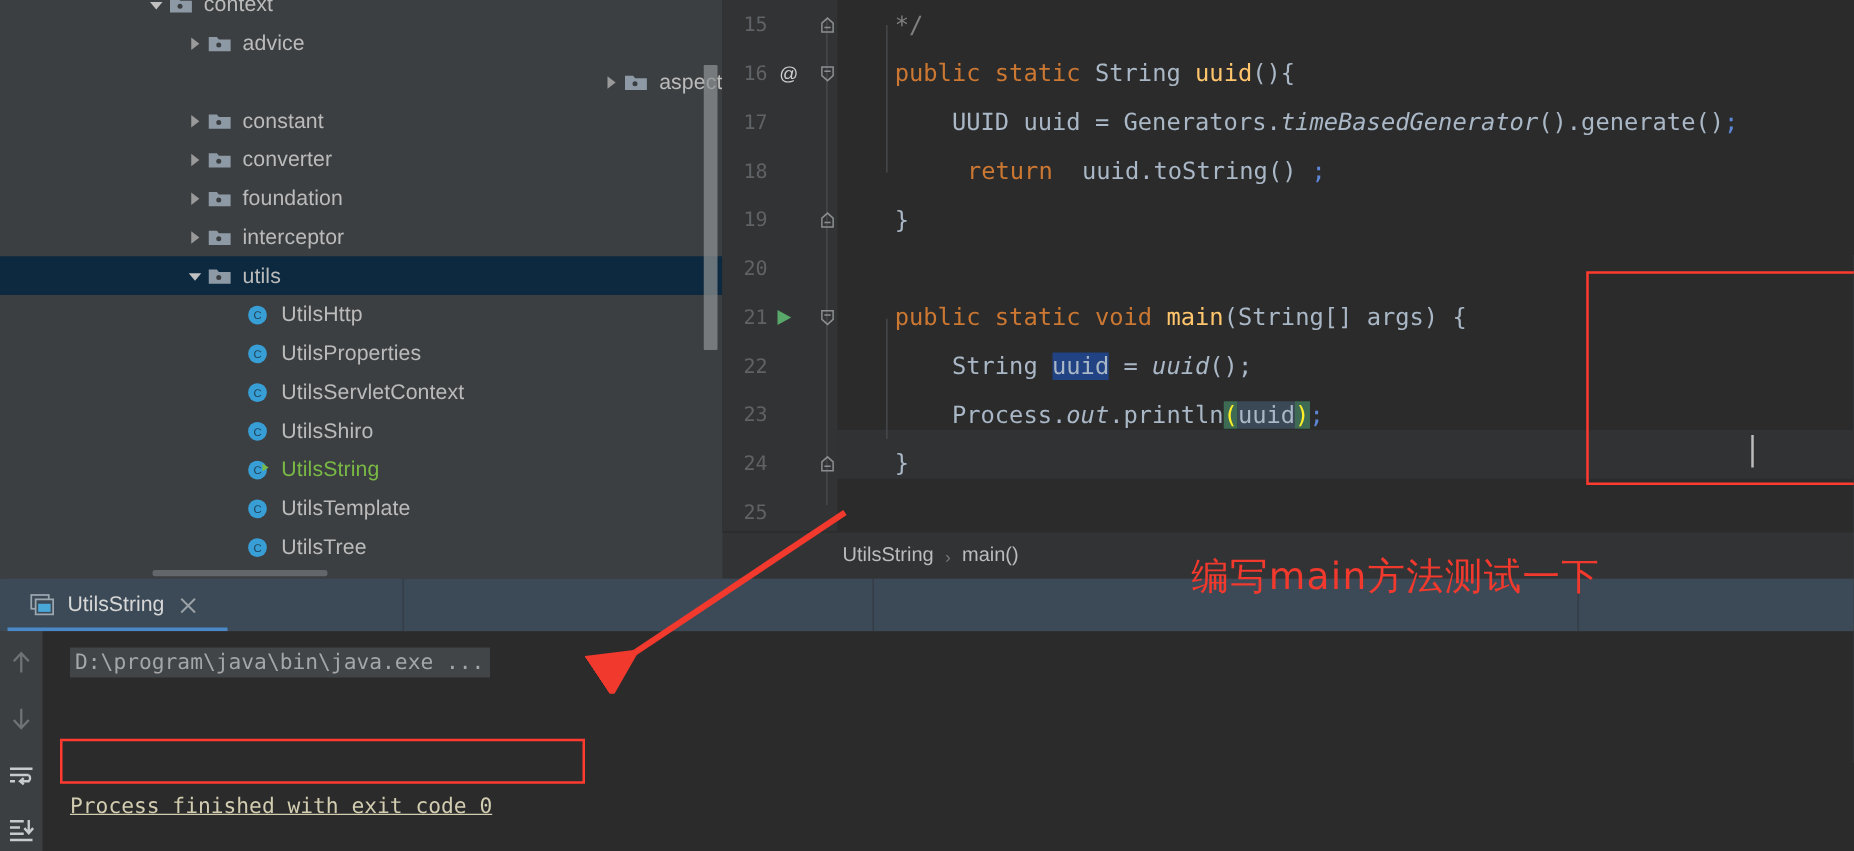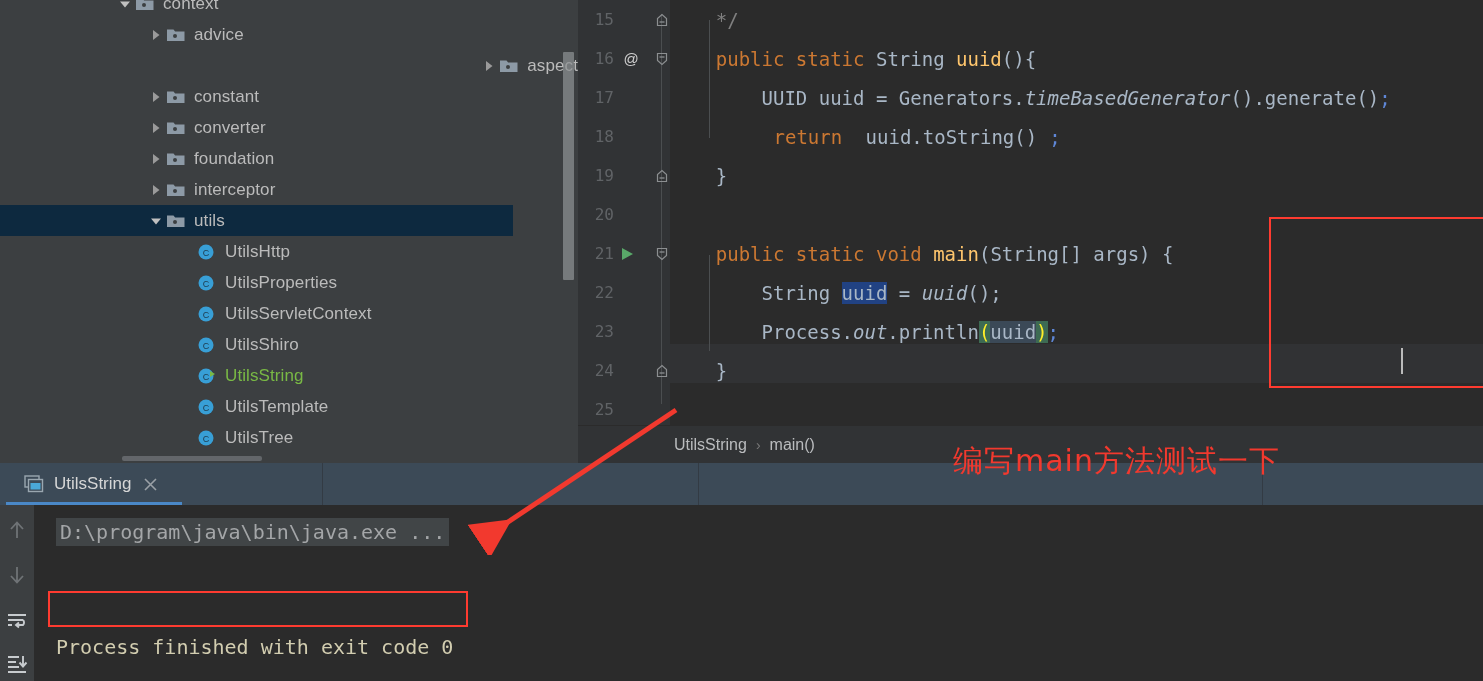--- a/index.html
+++ b/index.html
@@ -209,35 +209,35 @@
   .tb-icon {
     position: absolute; left: 6px;
     width: 22px; height: 22px;
   }
 
   #console {
     position: absolute; left: 34px; top: 42px;
     width: 1449px; height: 176px;
     background: #2b2b2b;
     font-family: "DejaVu Sans Mono", monospace;
-    font-size: 20px;
+    font-size: 17px;
   }
   .console-line {
     position: absolute; left: 22px;
     white-space: pre;
     color: #bbbbbb;
   }
   #console-cmd {
     top: 13px;
     background: #414547;
     color: #a4a6a8;
     padding: 2px 4px;
   }
   #console-out { top: 53px; color: #cfc9a8; padding: 2px 4px; }
-  #console-end { top: 130px; color: #d2cdb0; }
+  #console-end { top: 130px; color: #d2cdb0; text-decoration: underline; }
   #output-highlight-box {
     position: absolute; left: 14px; top: 86px;
     width: 420px; height: 36px;
     border: 2px solid #ff3b30;
     pointer-events: none;
   }
 </style>
 </head>
 <body>
 
@@ -344,21 +344,21 @@
             </svg>
           </span>
           <span class="folder-icon">
             <svg width="20" height="16" viewBox="0 0 20 16">
               <path d="M1 2.5 h6.5 l1.6 2 H18.5 v9.5 H1 z" fill="#8d9aa6"></path>
               <circle cx="9" cy="9" r="2" fill="#3c3f41"></circle>
             </svg>
           </span>
           <span class="tree-label">interceptor</span>
         </div>
-        <div class="tree-row selected" style="position: absolute; top: 205px; left: 0px; width: 513px;">
+        <div class="tree-row selected" style="position: absolute; top: 205px; left: 0px; width: 578px;">
           <span class="indent" style="width: 146px;"></span>
           <span class="arrow">
             <svg width="14" height="14" viewBox="0 0 14 14">
               <path d="M2 4.5 L12 4.5 L7 10.5 z" fill="#c0c0c0"></path>
             </svg>
           </span>
           <span class="folder-icon">
             <svg width="20" height="16" viewBox="0 0 20 16">
               <path d="M1 2.5 h6.5 l1.6 2 H18.5 v9.5 H1 z" fill="#8d9aa6"></path>
               <circle cx="9" cy="9" r="2" fill="#3c3f41"></circle>

